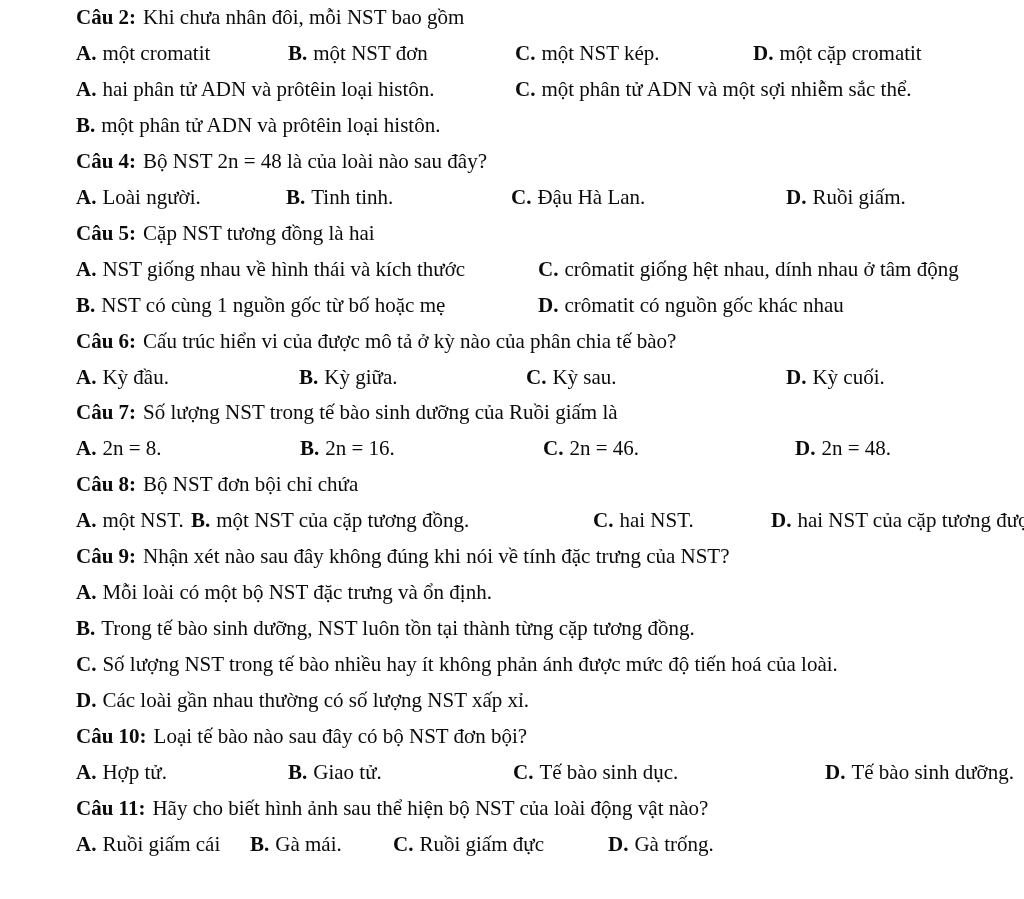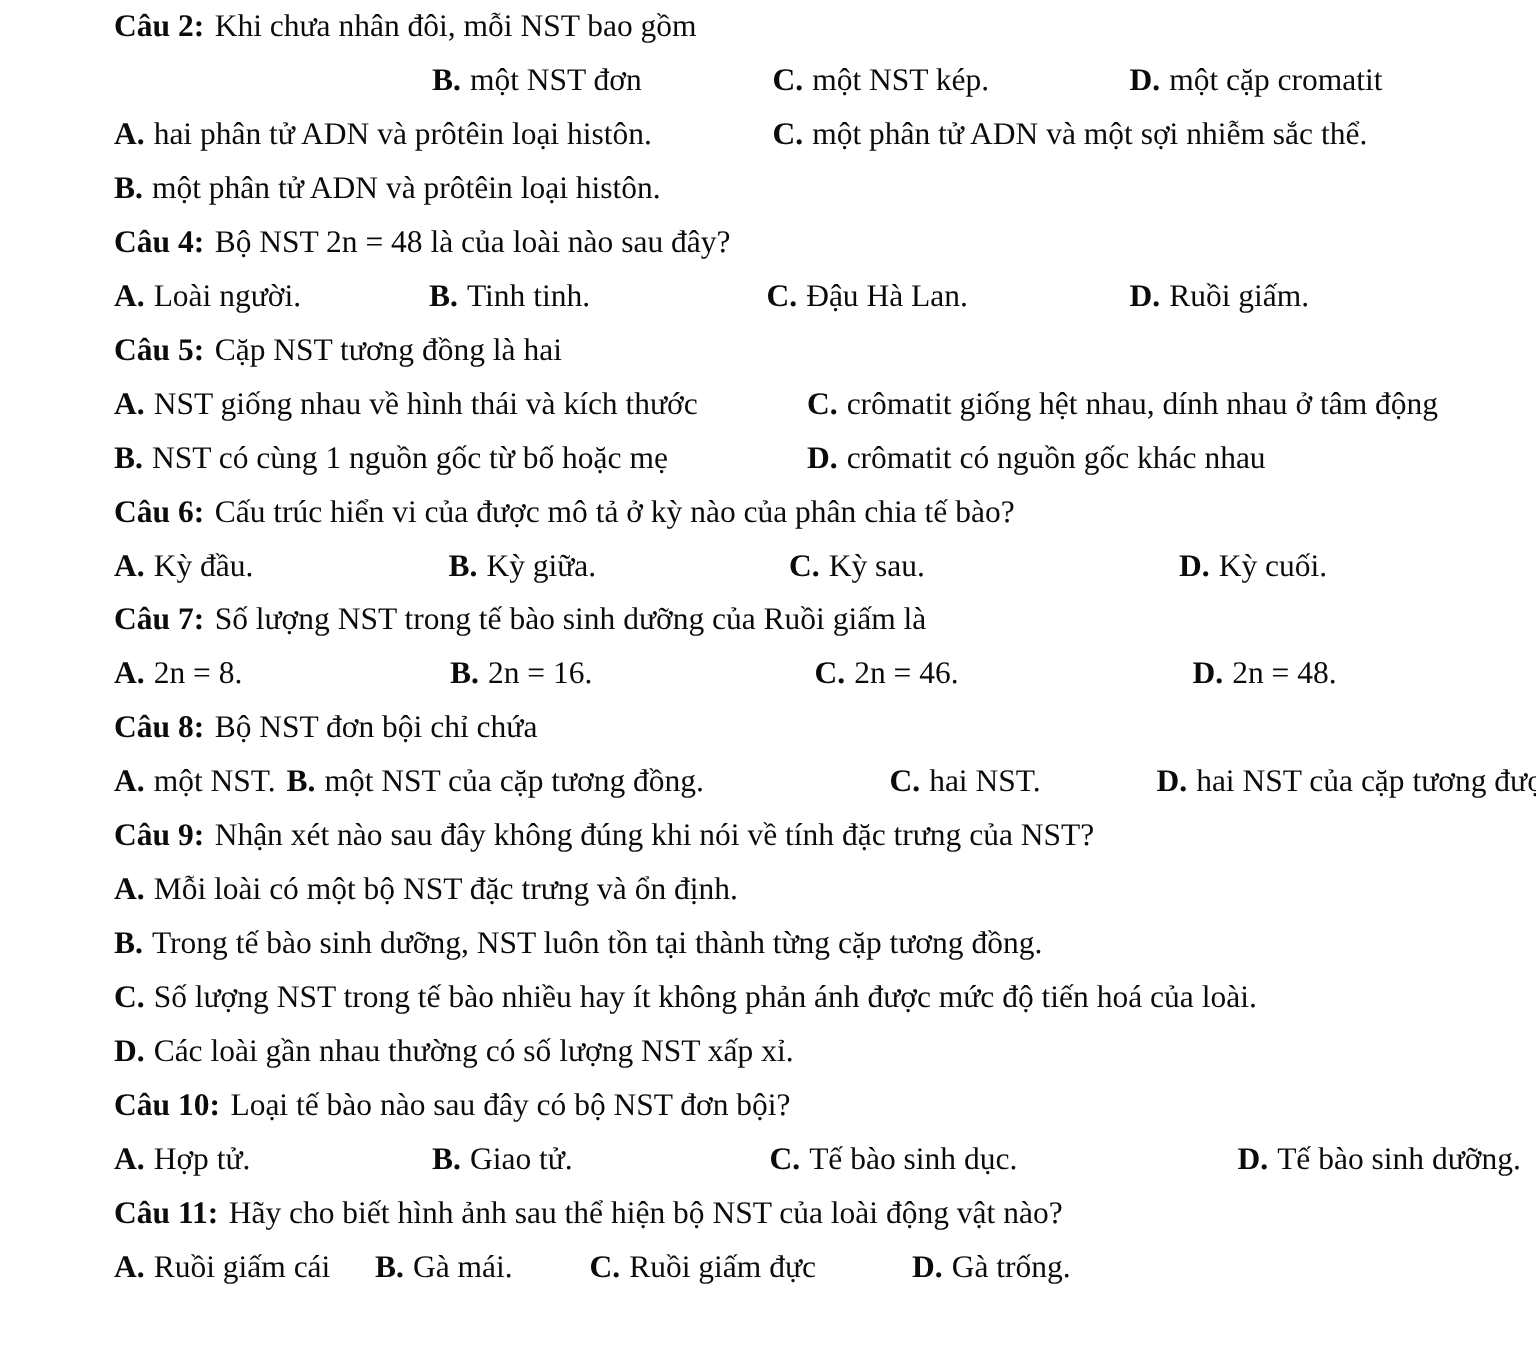--- a/index.html
+++ b/index.html
@@ -41,41 +41,42 @@
 </style>
 </head>
 <body>
 
 <div class="page">
 
   <div class="line qline">
     <span class="q-label">Câu 2:</span><span>Khi chưa nhân đôi, mỗi NST bao gồm</span>
   </div>
   <div class="line">
+    <span class="opt" style="left:33px"><span class="opt-letter">A.</span><span>một cromatit</span></span>
     <span class="opt" style="left:245px"><span class="opt-letter">B.</span><span>một NST đơn</span></span>
     <span class="opt" style="left:472px"><span class="opt-letter">C.</span><span>một NST kép.</span></span>
     <span class="opt" style="left:710px"><span class="opt-letter">D.</span><span>một cặp cromatit</span></span>
   </div>
 
   <div class="line">
     <span class="opt" style="left:33px"><span class="opt-letter">A.</span><span>hai phân tử ADN và prôtêin loại histôn.</span></span>
     <span class="opt" style="left:472px"><span class="opt-letter">C.</span><span>một phân tử ADN và một sợi nhiễm sắc thể.</span></span>
   </div>
   <div class="line">
     <span class="opt" style="left:33px"><span class="opt-letter">B.</span><span>một phân tử ADN và prôtêin loại histôn.</span></span>
   </div>
 
   <div class="line qline">
     <span class="q-label">Câu 4:</span><span>Bộ NST 2n = 48 là của loài nào sau đây?</span>
   </div>
   <div class="line">
     <span class="opt" style="left:33px"><span class="opt-letter">A.</span><span>Loài người.</span></span>
     <span class="opt" style="left:243px"><span class="opt-letter">B.</span><span>Tinh tinh.</span></span>
     <span class="opt" style="left:468px"><span class="opt-letter">C.</span><span>Đậu Hà Lan.</span></span>
-    <span class="opt" style="left:710px"><span class="opt-letter">D.</span><span>Ruồi giấm.</span></span>
+    <span class="opt" style="left:743px"><span class="opt-letter">D.</span><span>Ruồi giấm.</span></span>
   </div>
 
   <div class="line qline">
     <span class="q-label">Câu 5:</span><span>Cặp NST tương đồng là hai</span>
   </div>
   <div class="line">
     <span class="opt" style="left:495px"><span class="opt-letter">C.</span><span>crômatit giống hệt nhau, dính nhau ở tâm động</span></span>
     <span class="opt" style="left:33px"><span class="opt-letter">A.</span><span>NST giống nhau về hình thái và kích thước</span></span>
   </div>
   <div class="line">

